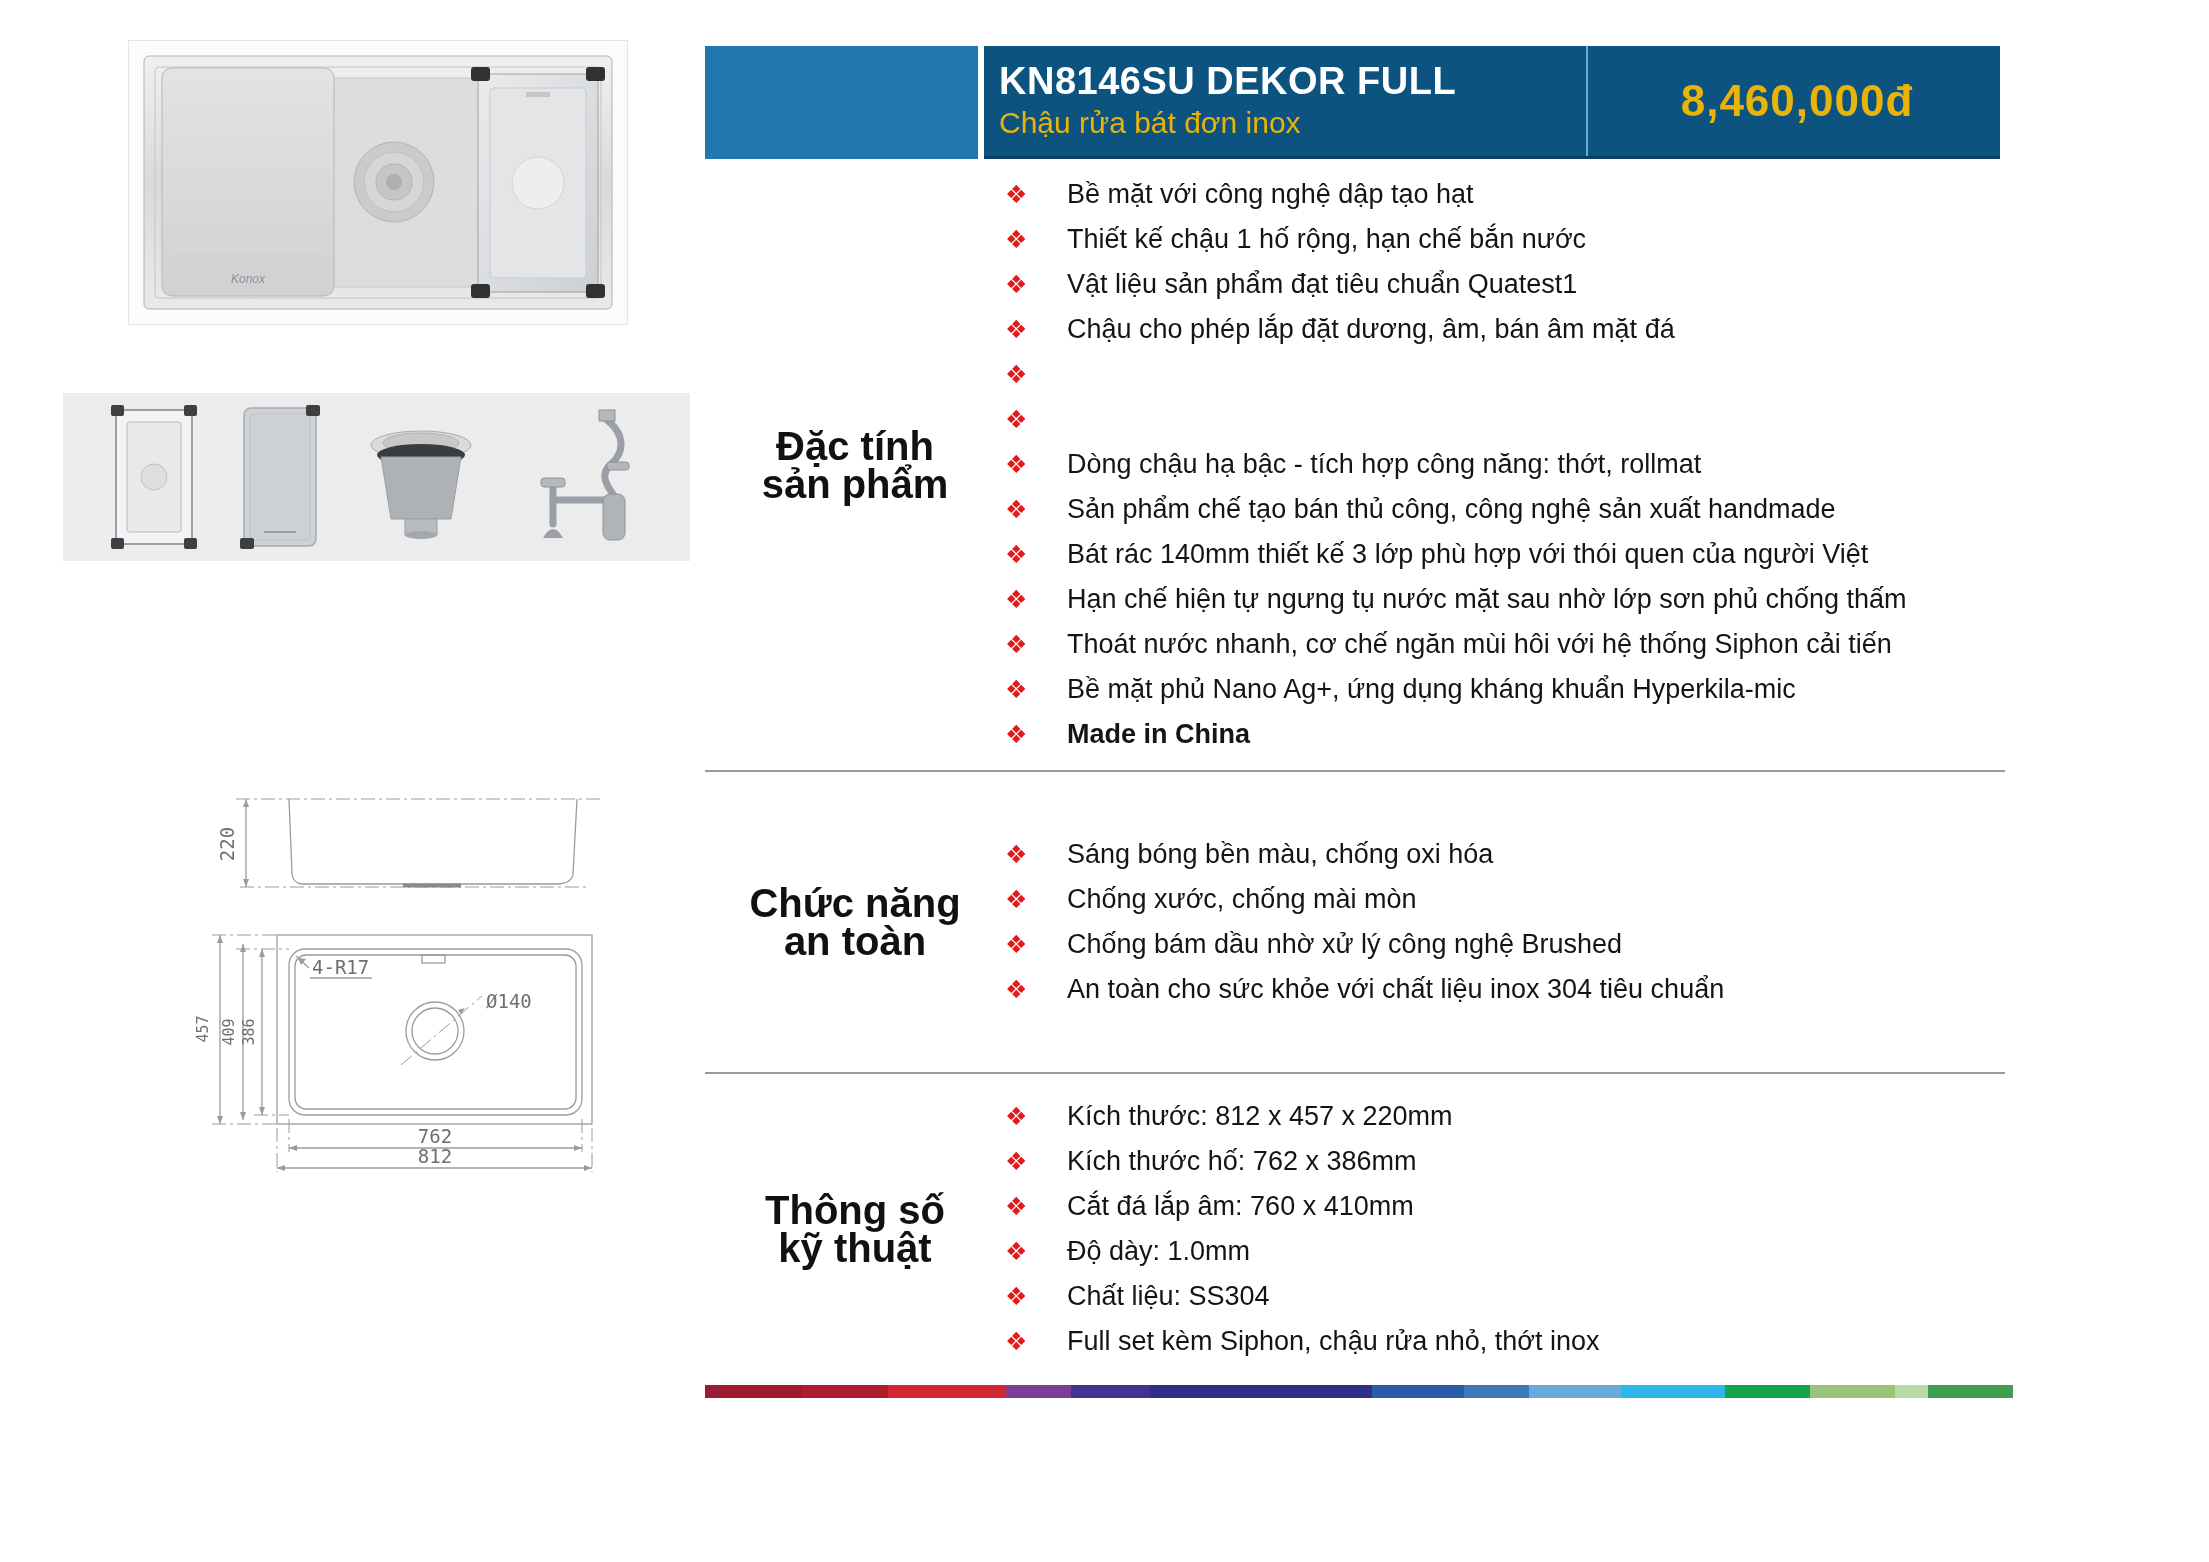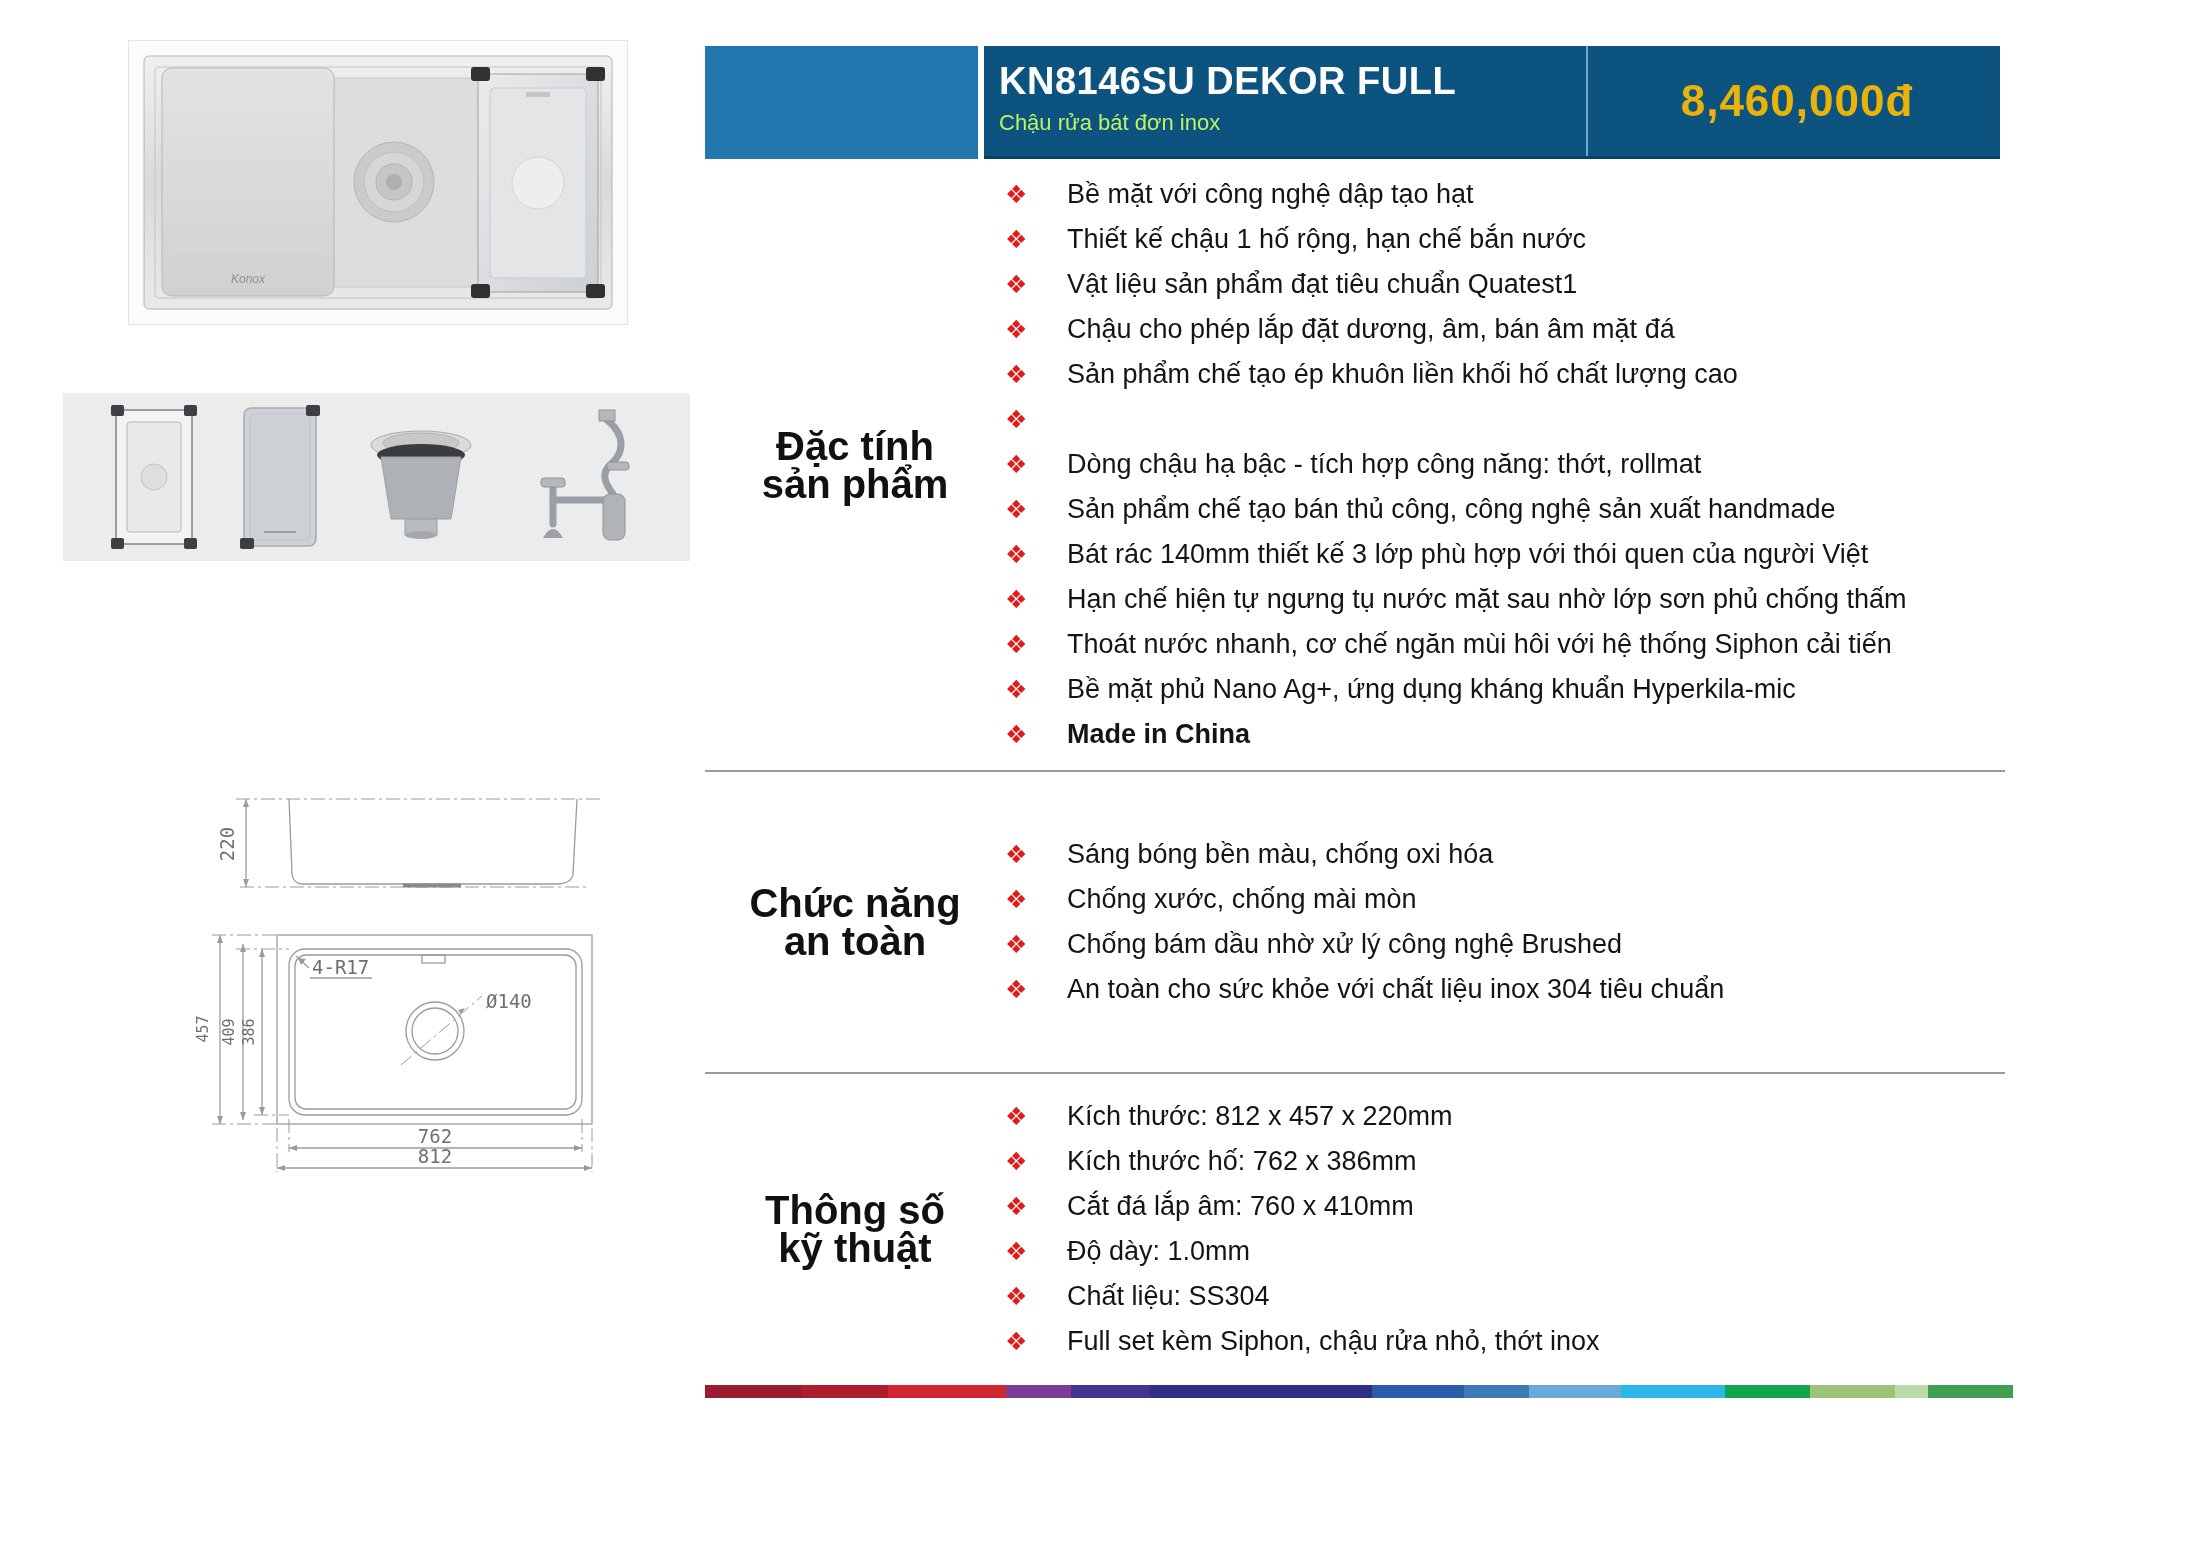--- a/index.html
+++ b/index.html
@@ -5,21 +5,21 @@
   html,body{margin:0;padding:0;background:#ffffff;}
   #page{position:relative;width:2209px;height:1562px;background:#ffffff;overflow:hidden;
         font-family:"Liberation Sans",sans-serif;color:#161616;}
 
   
   .header-bar{position:absolute;left:705px;top:46px;width:1295px;height:113px;display:flex;}
   .seg-light{width:273px;height:100%;background:#2277ae;}
   .seg-dark{flex:1;height:100%;background:#0d5380;position:relative;border-bottom:3px solid #0a4066;box-sizing:border-box;margin-left:6px;}
   .title-block{position:absolute;left:15px;top:12px;}
   .product-title{color:#ffffff;font-size:38px;font-weight:bold;line-height:46px;letter-spacing:0.5px;}
-  .product-subtitle{color:#bef264;font-size:22px;line-height:38px;}
+  .product-subtitle{color:#eab308;font-size:30px;line-height:38px;}
   .price-box{position:absolute;left:602px;top:0;bottom:0;width:418px;border-left:2px solid #6ea9cd;
              display:flex;align-items:center;justify-content:center;}
   .price-text{color:#eab308;font-size:44px;font-weight:bold;letter-spacing:1px;}
 
   
   .section{position:absolute;left:705px;width:1300px;display:flex;align-items:stretch;}
   .label-cell{width:300px;display:flex;flex-direction:column;justify-content:center;align-items:center;}
   .section-label-line{font-size:40px;font-weight:bold;line-height:38px;color:#111;}
   .items-cell{flex:1;display:flex;flex-direction:column;justify-content:center;}
   .item-row{display:flex;align-items:center;height:45px;}
@@ -238,21 +238,20 @@
         <div class="item-row">
           <span class="bullet" style="color: rgb(225, 27, 27);">❖</span>
           <span class="item-text">Vật liệu sản phẩm đạt tiêu chuẩn Quatest1</span>
         </div>
         <div class="item-row">
           <span class="bullet" style="color: rgb(225, 27, 27);">❖</span>
           <span class="item-text">Chậu cho phép lắp đặt dương, âm, bán âm mặt đá</span>
         </div>
         <div class="item-row">
           <span class="bullet" style="color: rgb(225, 27, 27);">❖</span>
-          <span class="item-text">Sản phẩm chế tạo ép khuôn liền khối hố chất lượng cao</span>
         </div>
         <div class="item-row">
           <span class="bullet" style="color: rgb(225, 27, 27);">❖</span>
         </div>
         <div class="item-row">
           <span class="bullet" style="color: rgb(225, 27, 27);">❖</span>
           <span class="item-text">Dòng chậu hạ bậc - tích hợp công năng: thớt, rollmat</span>
         </div>
         <div class="item-row">
           <span class="bullet" style="color: rgb(225, 27, 27);">❖</span>

